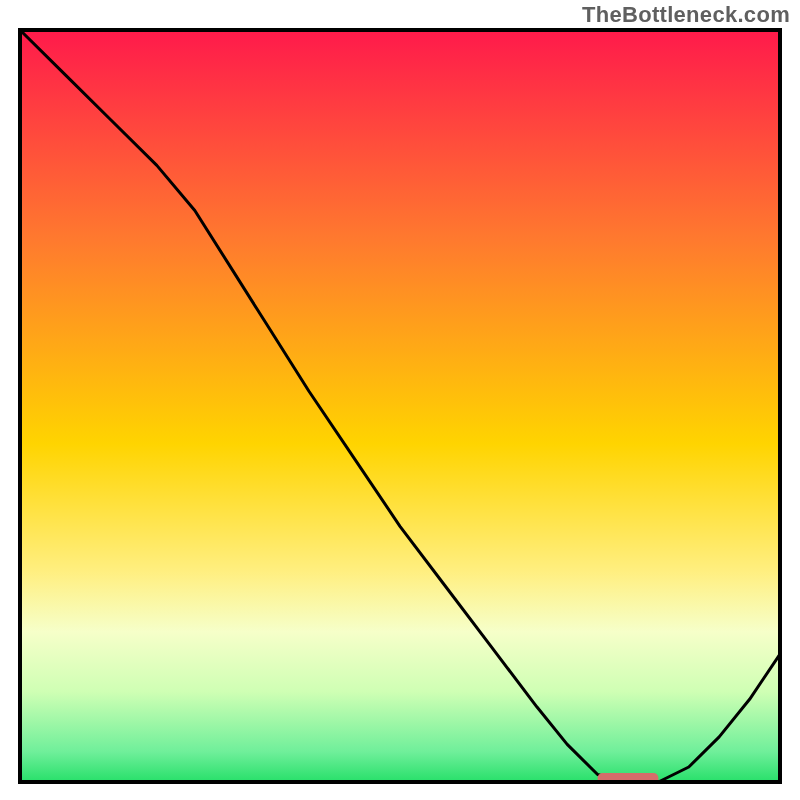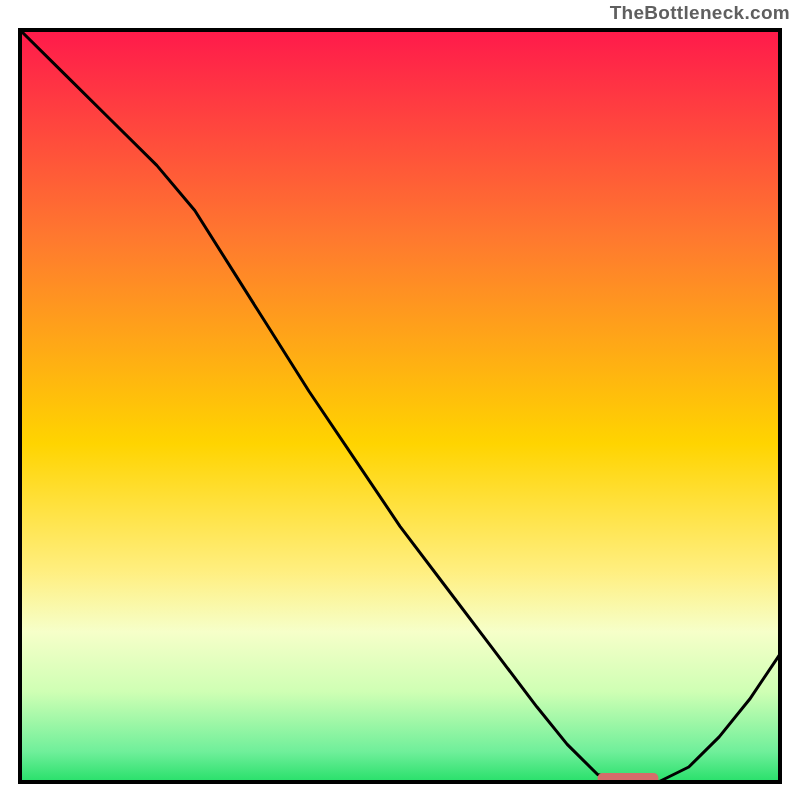--- a/index.html
+++ b/index.html
@@ -13,21 +13,21 @@
   }
   .stage {
     position: relative;
     width: 800px;
     height: 800px;
   }
   .watermark {
     position: absolute;
     top: 2px;
     right: 10px;
-    font-size: 19px;
+    font-size: 22px;
     font-weight: 600;
     color: #5f5f5f;
     letter-spacing: 0.3px;
     user-select: none;
   }
   svg {
     display: block;
   }
 </style>
 </head>

